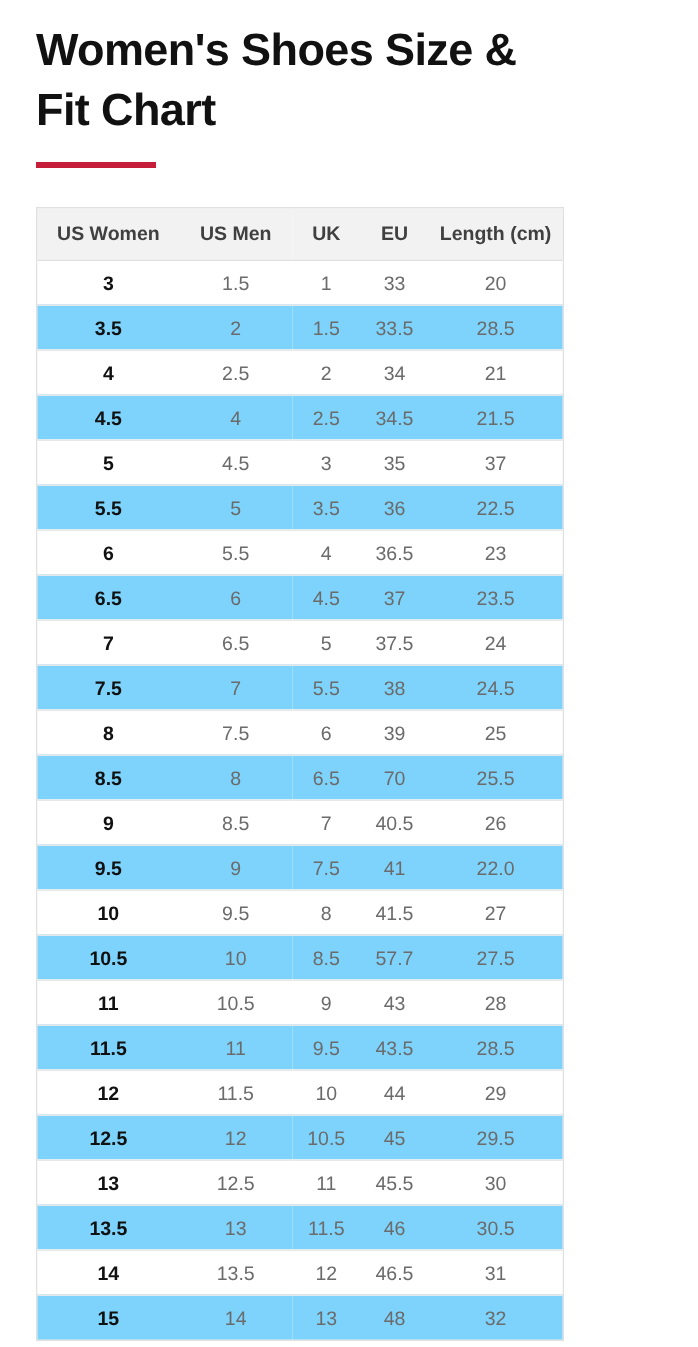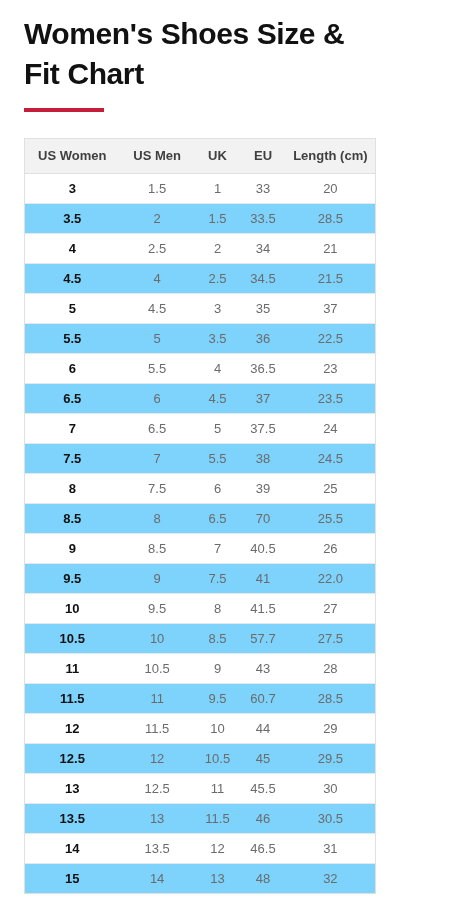--- a/index.html
+++ b/index.html
@@ -241,21 +241,21 @@
             <td class="primary">11</td>
             <td>10.5</td>
             <td>9</td>
             <td>43</td>
             <td>28</td>
           </tr>
           <tr class="even">
             <td class="primary">11.5</td>
             <td>11</td>
             <td>9.5</td>
-            <td>60.7</td>
+            <td>43.5</td>
             <td>28.5</td>
           </tr>
           <tr class="odd">
             <td class="primary">12</td>
             <td>11.5</td>
             <td>10</td>
             <td>44</td>
             <td>29</td>
           </tr>
           <tr class="even">

